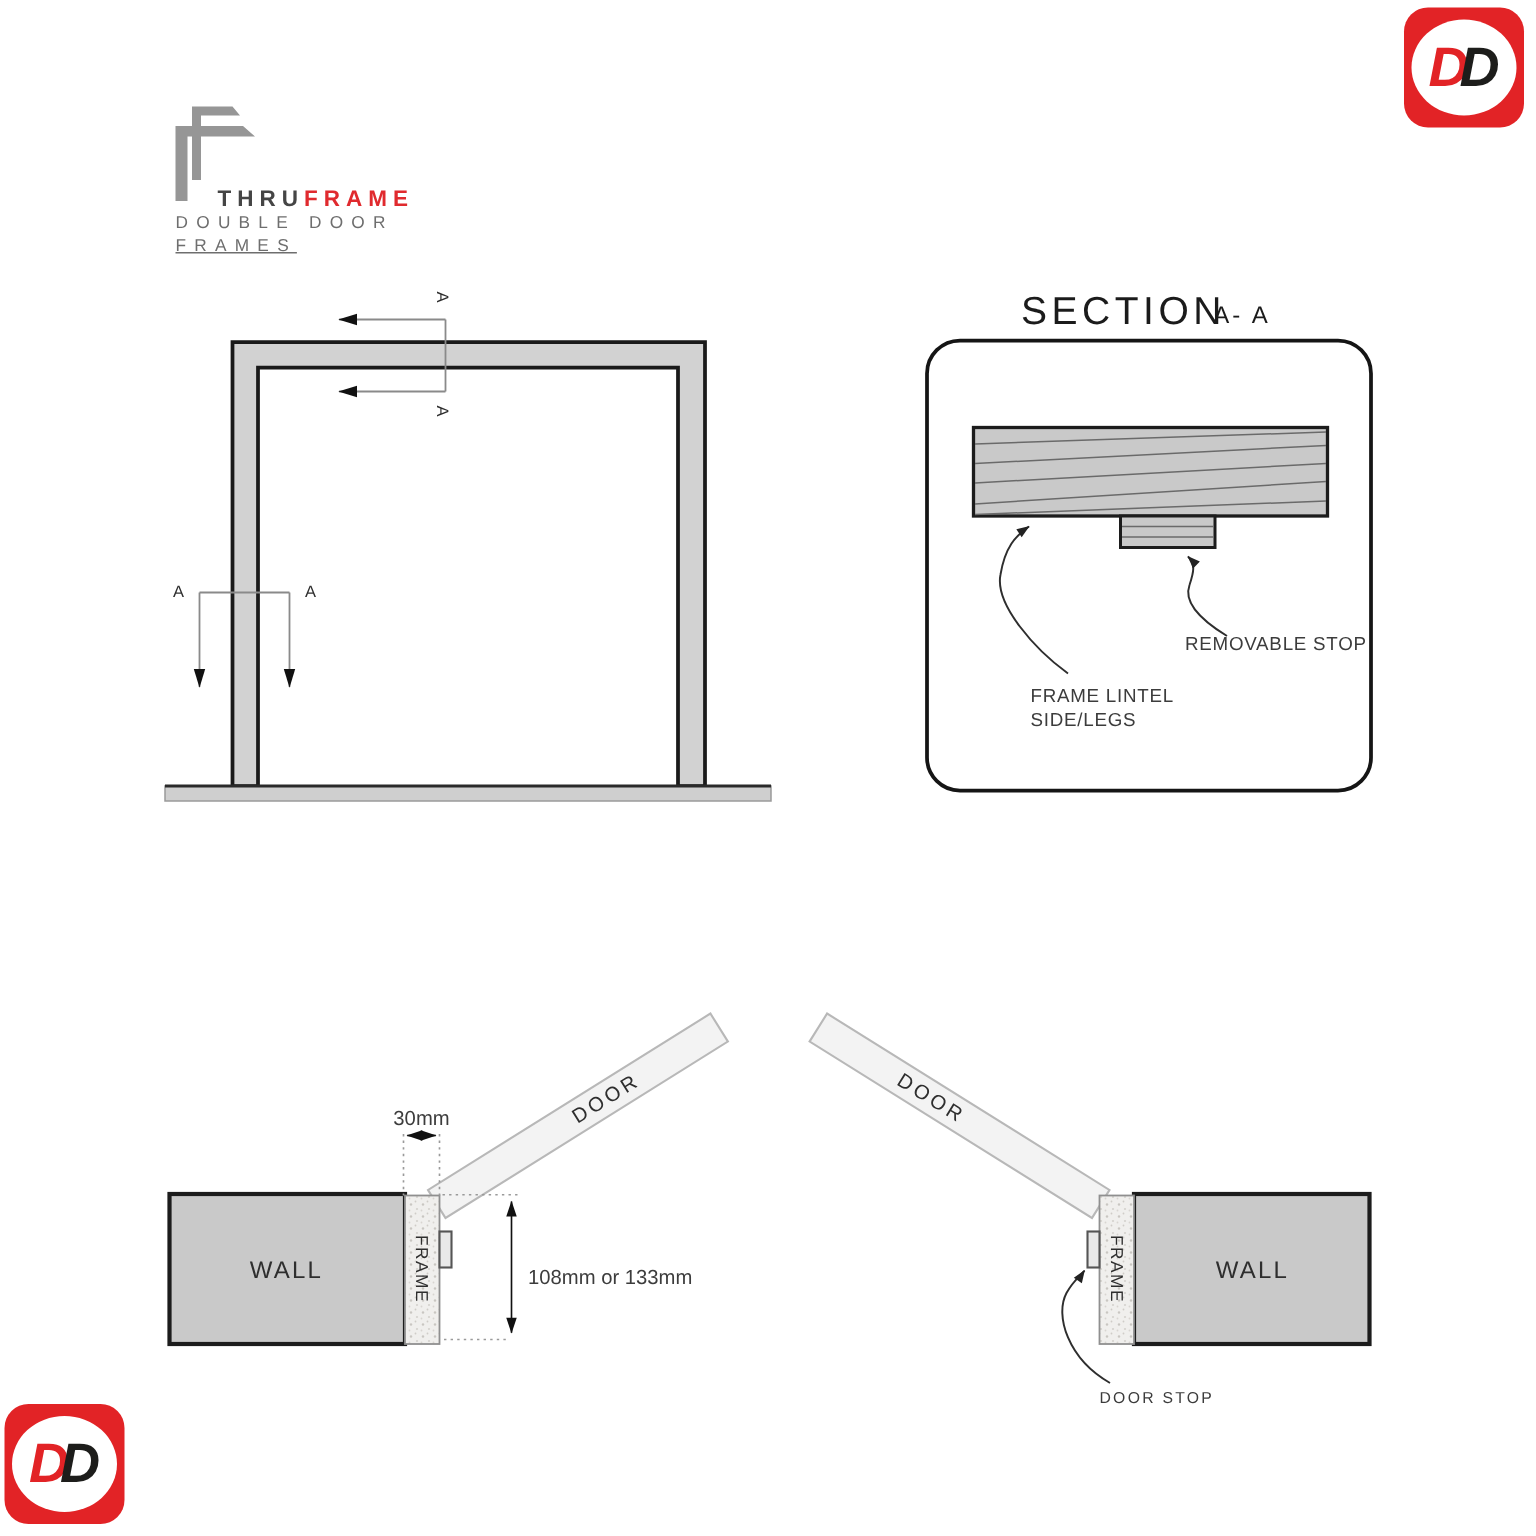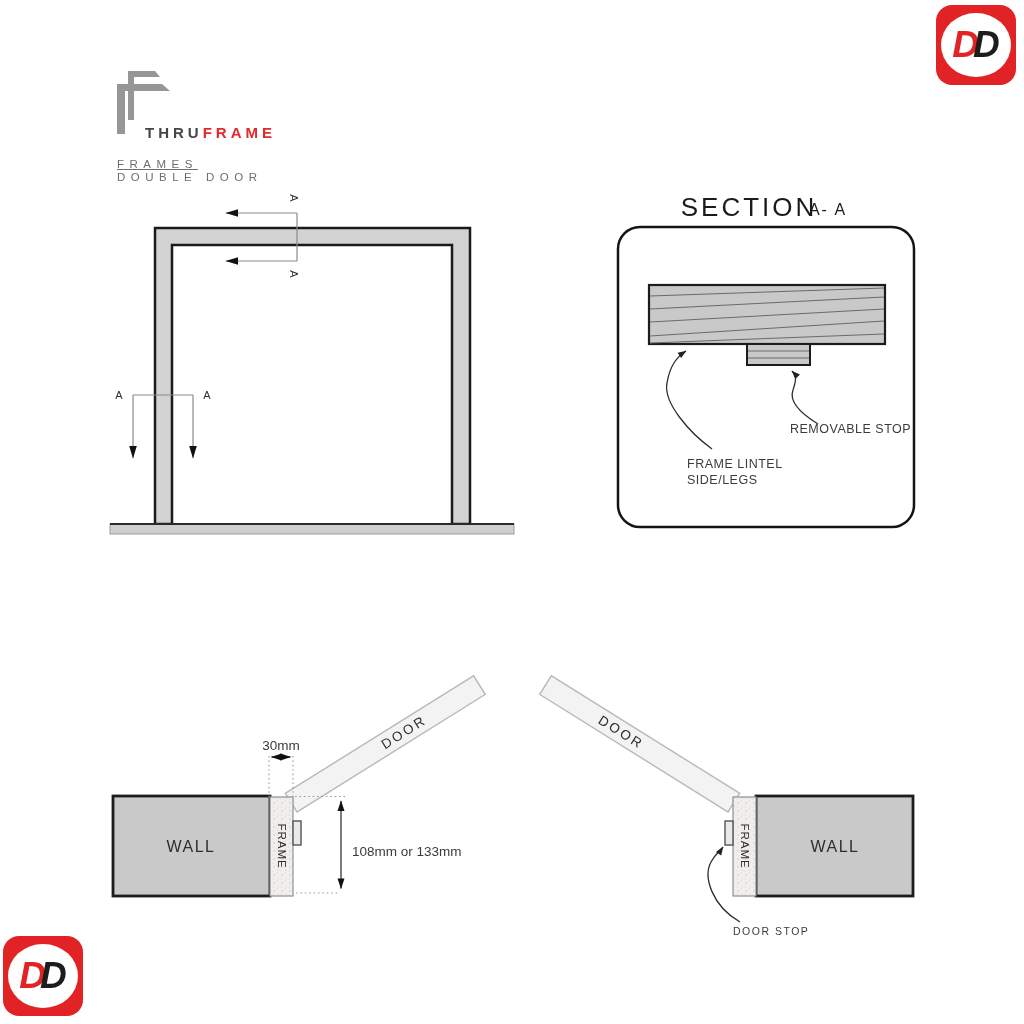--- a/index.html
+++ b/index.html
@@ -7,21 +7,21 @@
           font-family:"Liberation Sans",sans-serif;}
   svg{font-family:"Liberation Sans",sans-serif;}
 
   
   .brand{position:absolute;left:108px;top:58px;width:220px;height:120px;}
   .brand-icon{position:absolute;left:0;top:0;}
   .brand-line1{position:absolute;left:14px;top:66px;font-size:15px;font-weight:bold;
                letter-spacing:4px;color:#454545;white-space:nowrap;margin-left:23px;}
   .brand-line1 .red{color:#e02a2e;}
   .brand-line2{position:absolute;left:9px;top:85px;font-size:11.5px;letter-spacing:5.5px;
-               color:#6e6e6e;white-space:nowrap;margin-top:28px;}
+               color:#6e6e6e;white-space:nowrap;}
   .brand-line3{position:absolute;left:9px;top:100px;font-size:11.5px;letter-spacing:5.5px;
                color:#6e6e6e;white-space:nowrap;text-decoration:underline;}
 
   
   .dd{position:absolute;width:80px;height:80px;border-radius:16px;background:#e22326;
       display:flex;align-items:center;justify-content:center;}
   .dd-inner{width:64px;height:64px;border-radius:50%;background:#ffffff;
             display:flex;align-items:center;justify-content:center;
             font-weight:bold;font-style:italic;font-size:37px;letter-spacing:-6px;
             padding-right:6px;}

